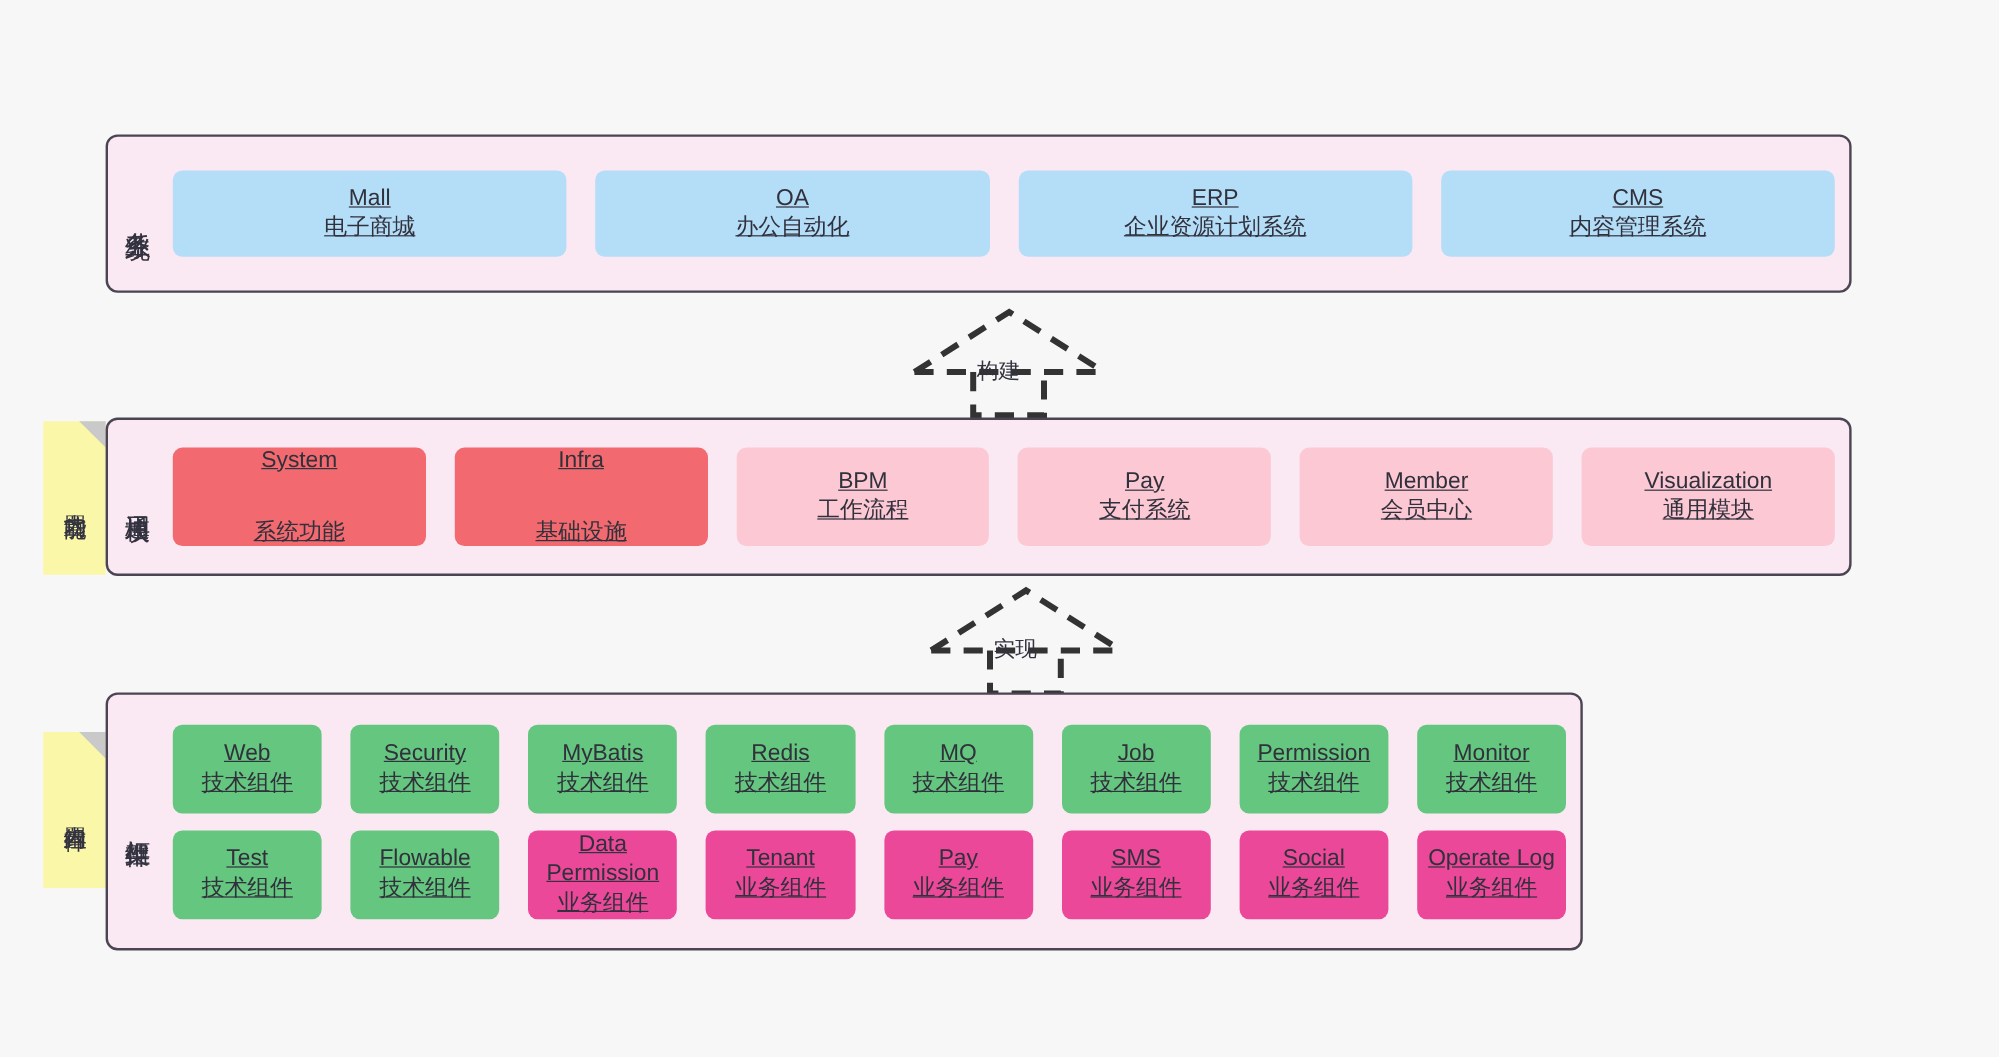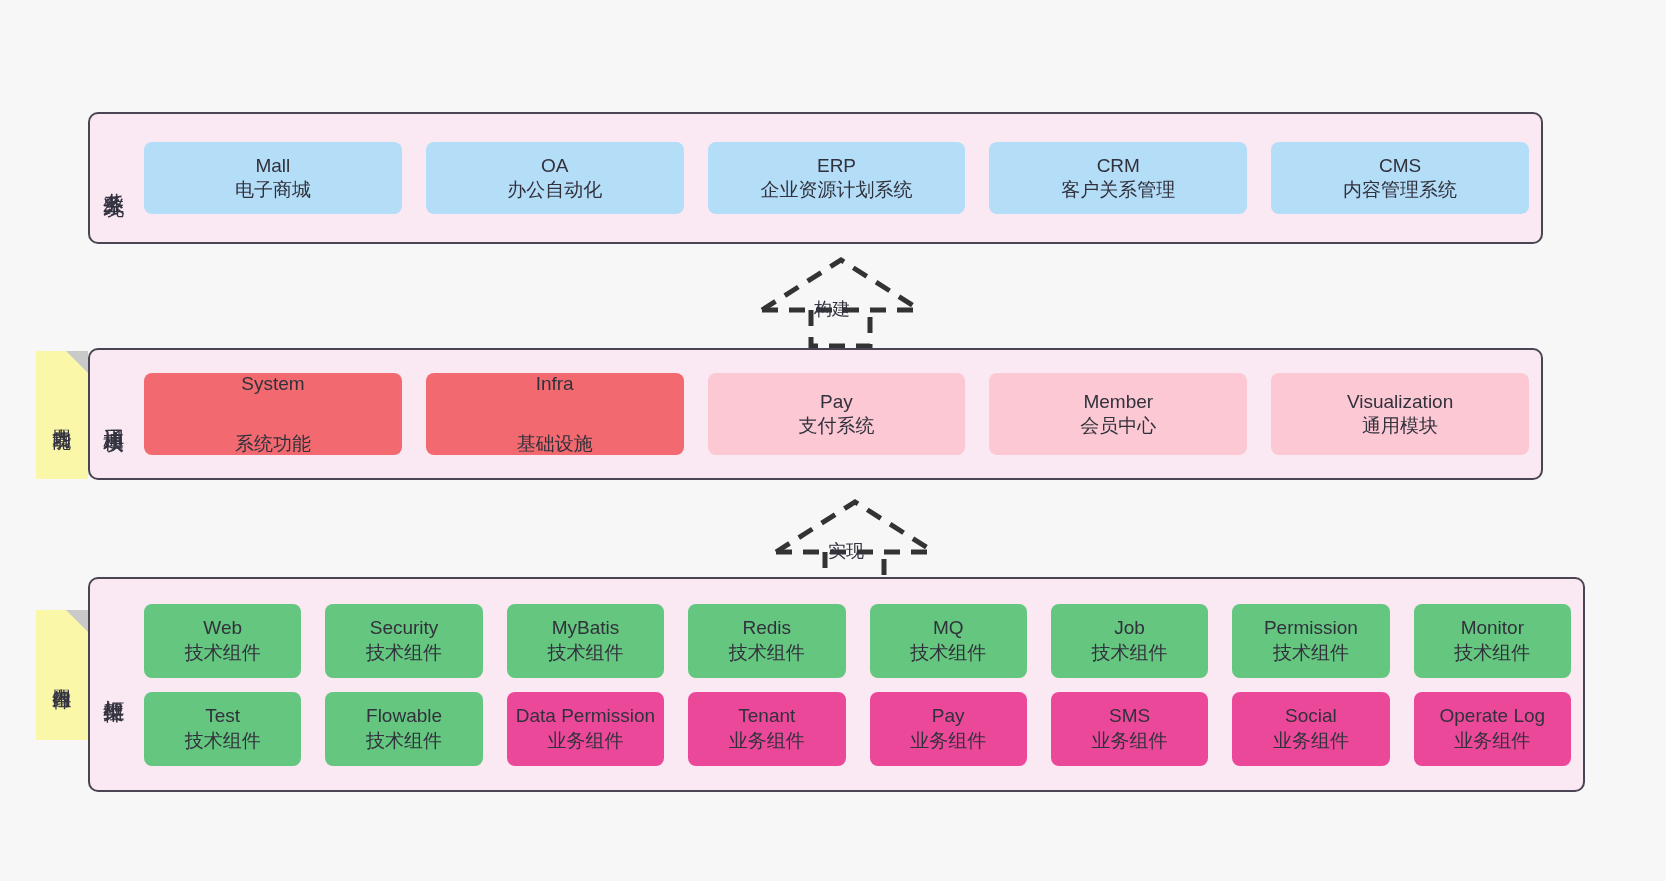--- a/index.html
+++ b/index.html
@@ -49,20 +49,21 @@
     white-space: nowrap;
   }
 
   .layer-body {
     flex: 1 1 auto;
     display: flex;
     flex-direction: column;
     justify-content: center;
     gap: 14px;
     padding: 0 12px 0 6px;
+    text-decoration: underline;
   }
 
   .row {
     display: flex;
     gap: 24px;
     align-items: stretch;
   }
 
   .card {
     flex: 1 1 0;
@@ -84,21 +85,21 @@
   
   .c-blue       { background: #b4ddf8; }
   .c-red        { background: #f26a6f; gap: 36px; }
   .c-pink       { background: #fbc8d4; }
   .c-green      { background: #64c67f; }
   .c-lightgreen { background: #ec4899; }
 
   
   #layer-business  { left: 88px;  top: 112px; width: 1455px; height: 132px; }
   #layer-common    { left: 88px;  top: 348px; width: 1455px; height: 132px; }
-  #layer-framework { left: 88px;  top: 577px; width: 1497px; height: 215px; }
+  #layer-framework { left: 88px;  top: 577px; width: 1231px; height: 215px; }
 
   #layer-business .card  { height: 72px; }
   #layer-common .card    { height: 82px; }
   #layer-framework .card { height: 74px; }
 
   
   .note {
     position: absolute;
     width: 52px;
     background: #fbf7a8;
@@ -133,21 +134,21 @@
   .arrow svg { display: block; }
   .arrow-label {
     position: absolute;
     font-size: 18px;
     color: #333340;
     background: transparent;
     white-space: nowrap;
   }
   #arrow-build   { left: 756px; top: 254px; }
   #arrow-build .arrow-label   { left: 58px; top: 43px; }
-  #arrow-realize { left: 770px; top: 496px; text-align: center; }
+  #arrow-realize { left: 770px; top: 486px; text-align: center; }
   #arrow-realize .arrow-label { left: 58px; top: 43px; }
 </style>
 </head>
 <body>
 
 <div id="canvas">
 
   <div class="layer" id="layer-business">
     <div class="layer-title">业务系统</div>
     <div class="layer-body">
@@ -158,24 +159,20 @@
         </div>
         <div class="card c-blue">
           <span class="c-title">OA</span>
           <span class="c-sub">办公自动化</span>
         </div>
         <div class="card c-blue">
           <span class="c-title">ERP</span>
           <span class="c-sub">企业资源计划系统</span>
         </div>
         <div class="card c-blue">
-          <span class="c-title">CRM</span>
-          <span class="c-sub">客户关系管理</span>
-        </div>
-        <div class="card c-blue">
           <span class="c-title">CMS</span>
           <span class="c-sub">内容管理系统</span>
         </div>
       </div>
     </div>
   </div>
 
   <div class="arrow" id="arrow-build">
     <svg width="170" height="96" viewBox="0 0 170 96">
       <path d="M 6 56 L 85 6 L 164 56" fill="none" stroke="#333333" stroke-width="5" stroke-dasharray="16 11" stroke-linecap="butt"></path>
@@ -196,20 +193,24 @@
       <div class="row">
         <div class="card c-red">
           <span class="c-title">System</span>
           <span class="c-sub">系统功能</span>
         </div>
         <div class="card c-red">
           <span class="c-title">Infra</span>
           <span class="c-sub">基础设施</span>
         </div>
         <div class="card c-pink">
+          <span class="c-title">BPM</span>
+          <span class="c-sub">工作流程</span>
+        </div>
+        <div class="card c-pink">
           <span class="c-title">Pay</span>
           <span class="c-sub">支付系统</span>
         </div>
         <div class="card c-pink">
           <span class="c-title">Member</span>
           <span class="c-sub">会员中心</span>
         </div>
         <div class="card c-pink">
           <span class="c-title">Visualization</span>
           <span class="c-sub">通用模块</span>

